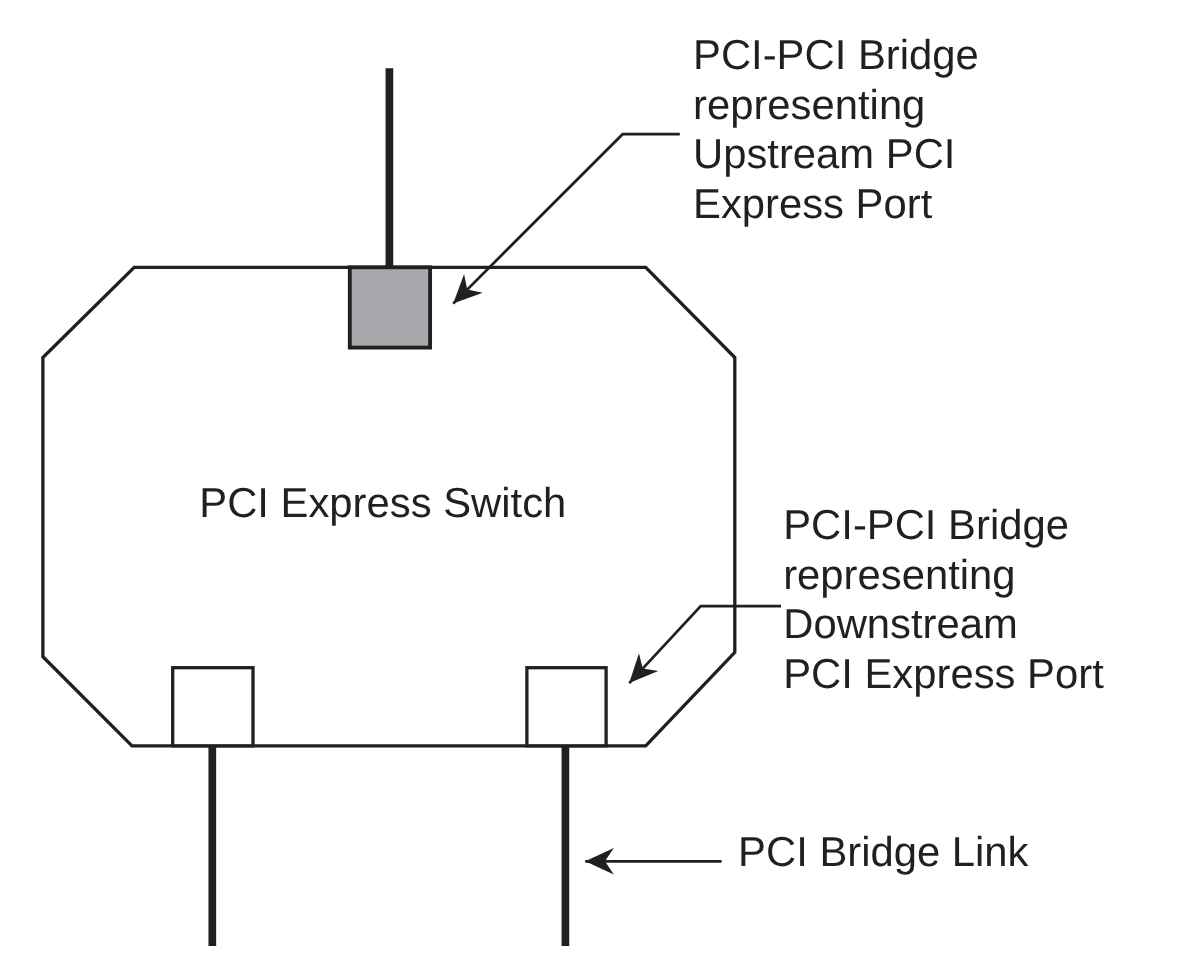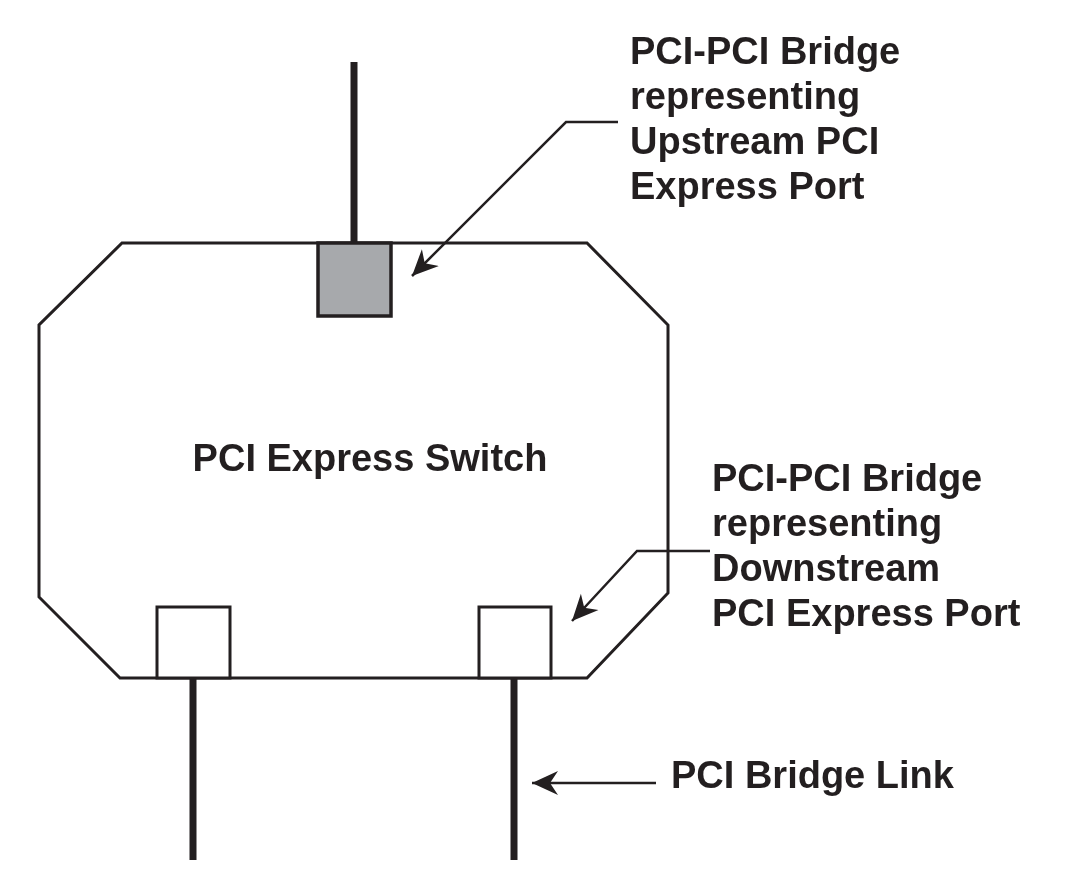--- a/index.html
+++ b/index.html
@@ -21,21 +21,20 @@
     left: 0;
     top: 0;
   }
   .label {
     position: absolute;
     font-size: 38px;
     line-height: 45px;
     white-space: pre-line;
     color: #231f20;
     letter-spacing: 0px;
-    font-weight: bold;
   }
   .label.center {
     text-align: center;
   }
 </style>
 </head>
 <body>
 
 <div id="stage">
 
@@ -55,21 +54,21 @@
     <rect x="318" y="243" width="73" height="73" stroke="#231f20" stroke-width="3.5" fill="#a7a9ac"></rect>
 
     <rect x="157" y="607" width="73" height="71" stroke="#231f20" stroke-width="3" fill="#ffffff"></rect>
     <rect x="479" y="607" width="72" height="71" stroke="#231f20" stroke-width="3" fill="#ffffff"></rect>
 
     <polyline points="618,122 566,122 412,276" fill="none" stroke="#231f20" stroke-width="2.5" marker-end="url(#arrow)"></polyline>
     <polyline points="710,551 637,551 572,621" fill="none" stroke="#231f20" stroke-width="2.5" marker-end="url(#arrow)"></polyline>
     <line x1="656" y1="783" x2="532" y2="783" stroke="#231f20" stroke-width="2.5" marker-end="url(#arrow)"></line>
   </svg>
 
-  <div class="label center" style="left:130px; top:436px; width:480px;">PCI Express Switch</div>
+  <div class="label center" style="left:108px; top:436px; width:480px;">PCI Express Switch</div>
 
   <div class="label" style="left:630px; top:29px; width:420px;">PCI-PCI Bridge
 representing
 Upstream PCI
 Express Port</div>
 
   <div class="label" style="left:712px; top:456px; width:368px;">PCI-PCI Bridge
 representing
 Downstream
 PCI Express Port</div>

